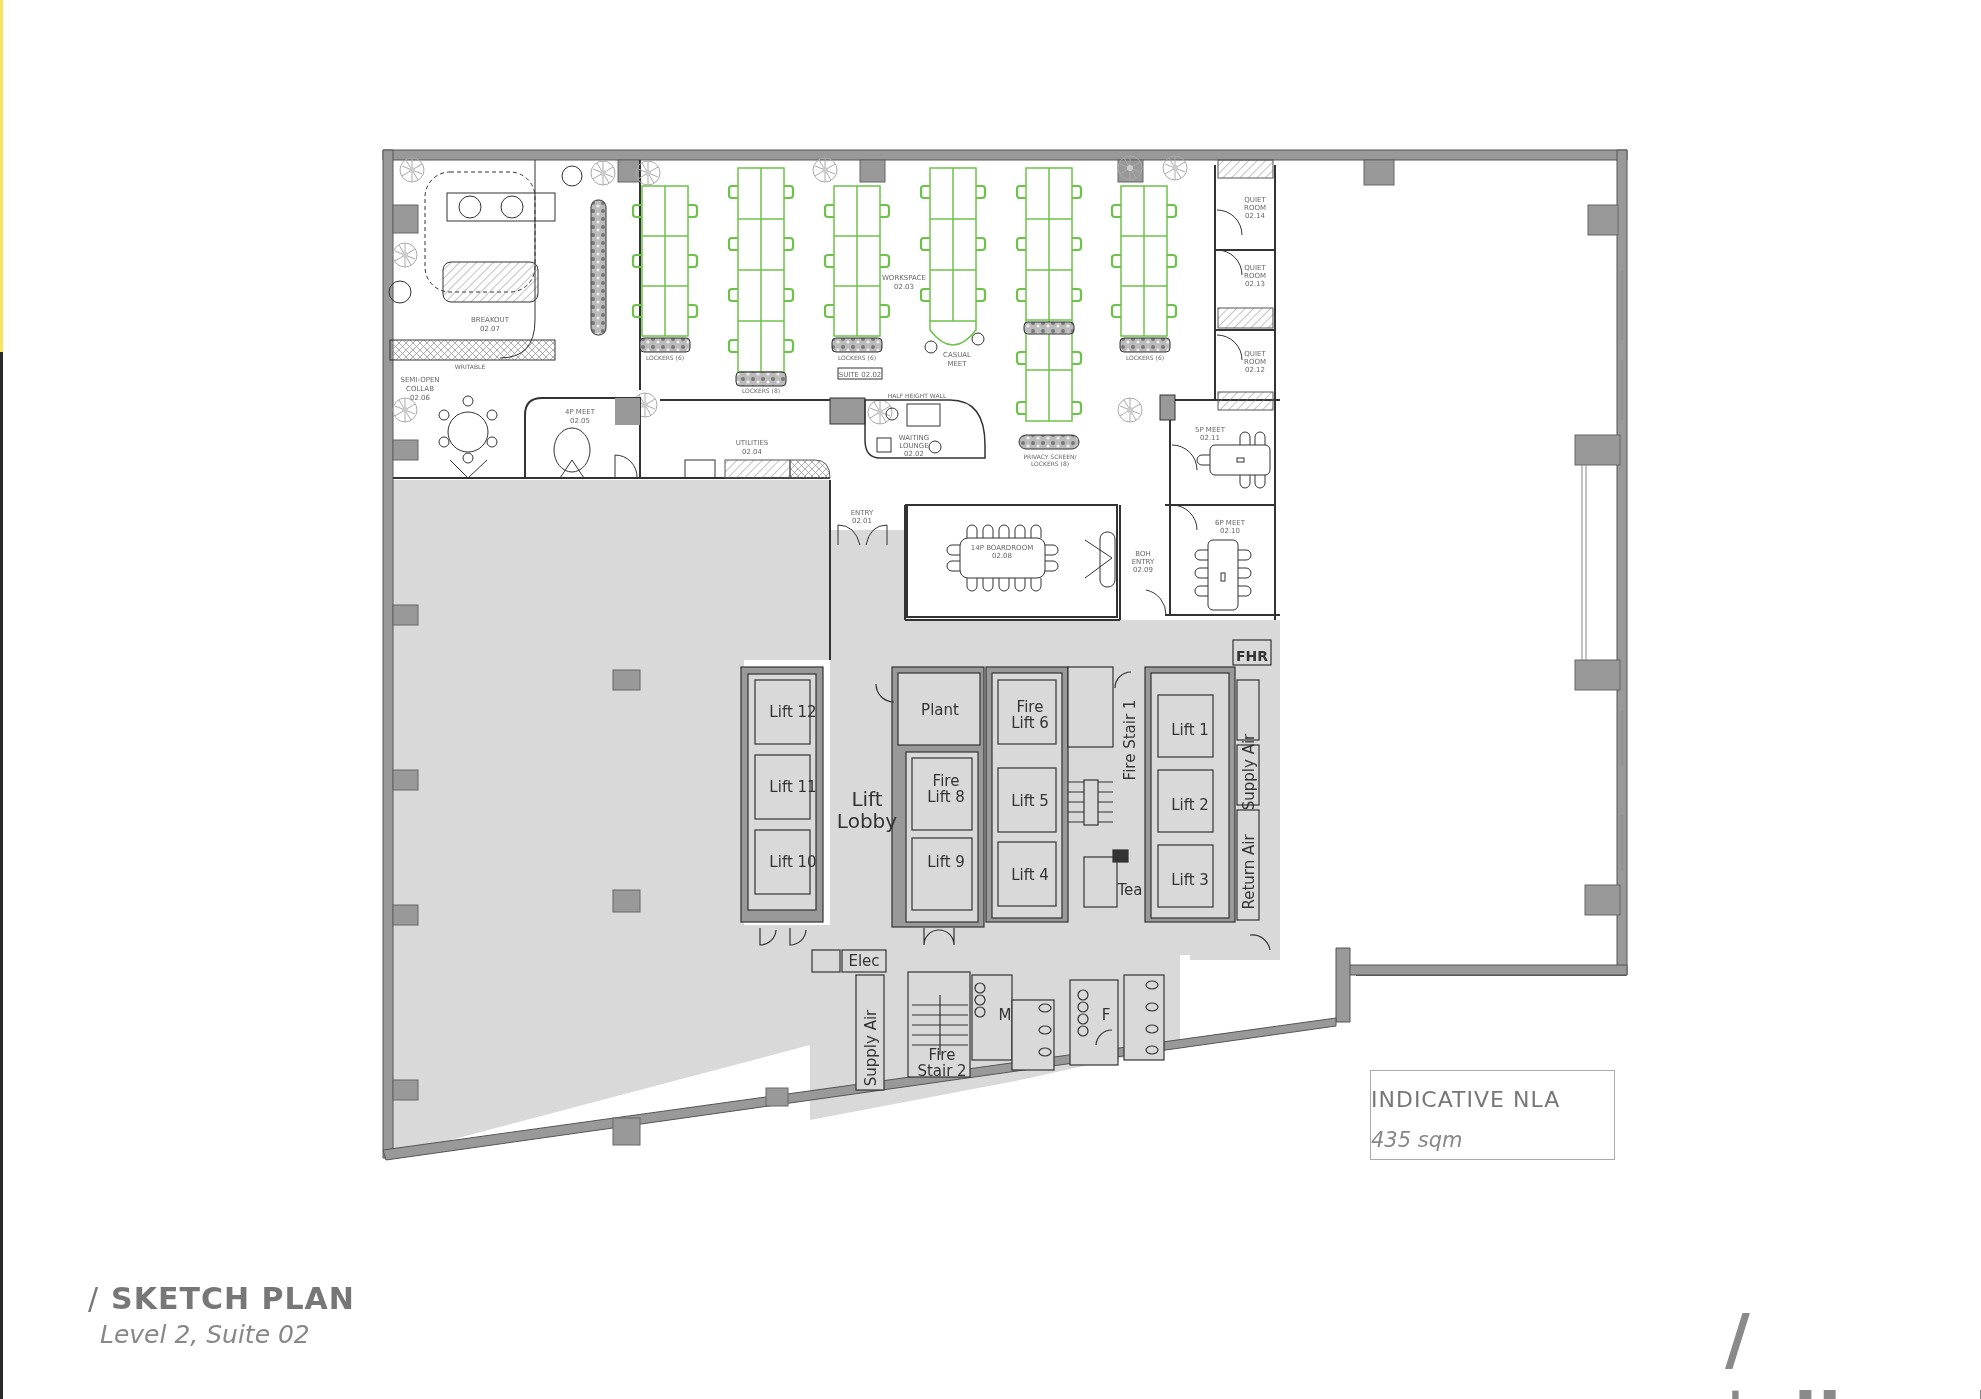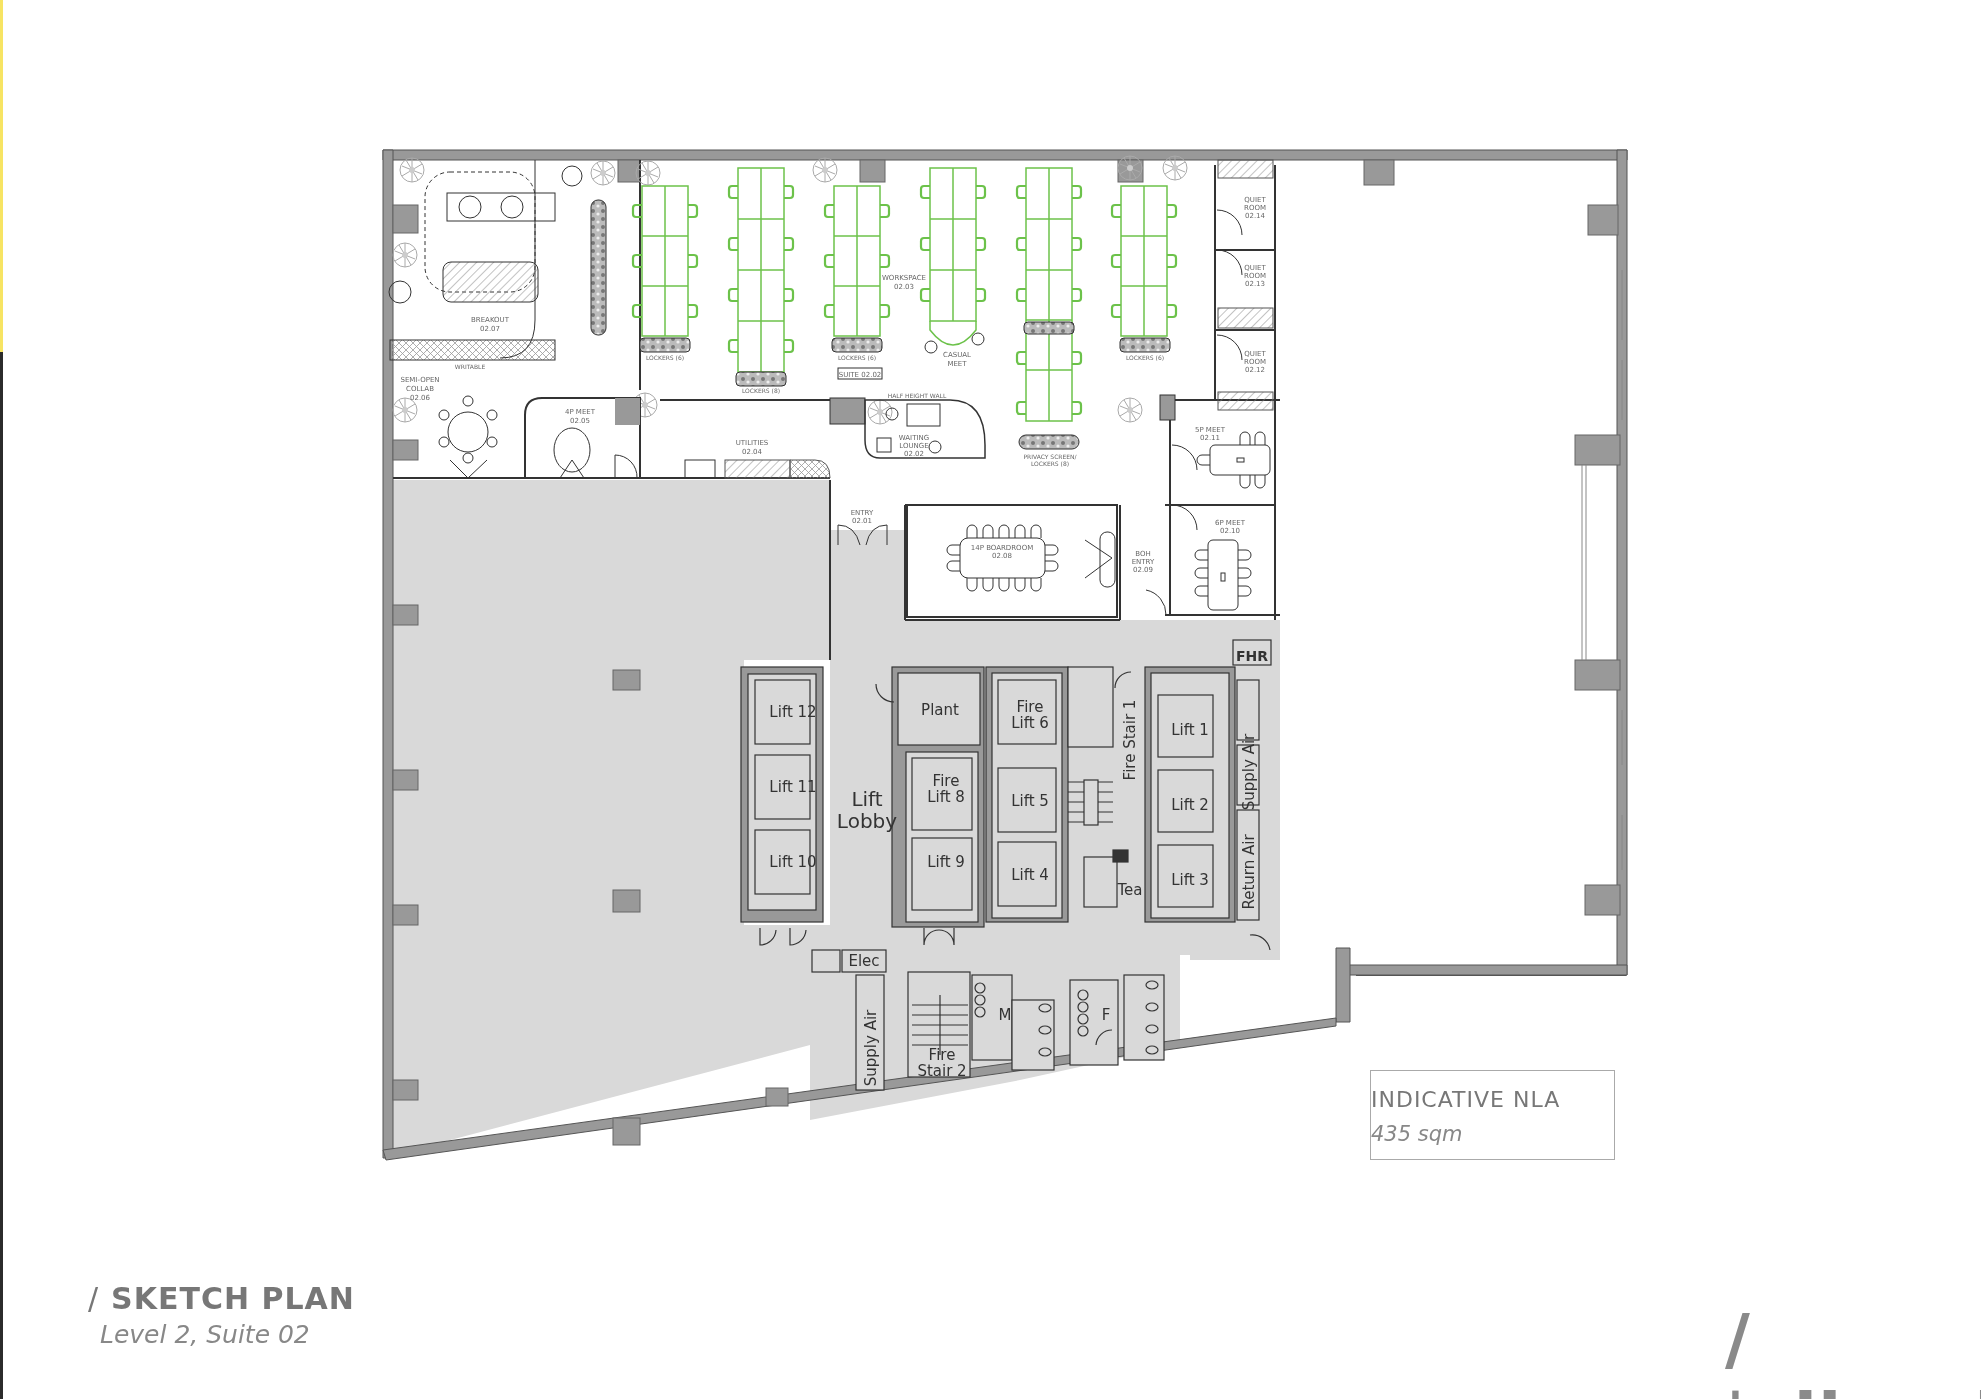--- a/index.html
+++ b/index.html
@@ -6,21 +6,21 @@
   body { width:1981px; height:1399px; position:relative; overflow:hidden; font-family:"Liberation Sans", sans-serif; }
   .accent-bar { position:absolute; left:0; top:0; width:3px; height:352px; background:#f7e463; }
   .accent-bar-dark { position:absolute; left:0; top:352px; width:3px; height:1047px; background:#2b2b2b; }
   svg.plan { position:absolute; left:0; top:0; }
   .tiny { font-size:6px; fill:#666; font-family:"DejaVu Sans", sans-serif; }
   .small { font-size:7px; fill:#666; font-family:"DejaVu Sans", sans-serif; }
   .core { font-size:15px; fill:#333; font-family:"DejaVu Sans", sans-serif; }
   .coreL { font-size:20px; fill:#333; font-family:"DejaVu Sans", sans-serif; }
   .nla-box { position:absolute; left:1370px; top:1070px; width:245px; height:90px; border:1.5px solid #aaa; box-sizing:border-box; }
   .nla-title { margin-top:16px; font-size:22px; letter-spacing:1px; color:#777; font-family:"DejaVu Sans", sans-serif; }
-  .nla-value { margin-top:10px; font-size:21px; color:#888; font-style:italic; font-family:"DejaVu Sans", sans-serif; }
+  .nla-value { margin-top:16px; font-size:21px; color:#888; font-style:italic; font-family:"DejaVu Sans", sans-serif; }
   .footer-title { position:absolute; left:88px; top:1281px; font-size:30px; letter-spacing:1px; color:#777; font-family:"DejaVu Sans", sans-serif; font-weight:bold; }
   .footer-title .slash { font-weight:normal; margin-right:12px; }
   .footer-sub { position:absolute; left:100px; top:1320px; font-size:25px; color:#888; font-style:italic; font-family:"DejaVu Sans", sans-serif; }
   .logo { position:absolute; left:1725px; top:1300px; font-size:68px; color:#8a8a8a; font-family:"DejaVu Sans", sans-serif; letter-spacing:1px;font-weight:bold; }
 </style>
 </head>
 <body>
 
 <div class="accent-bar"></div>
 <div class="accent-bar-dark"></div>

